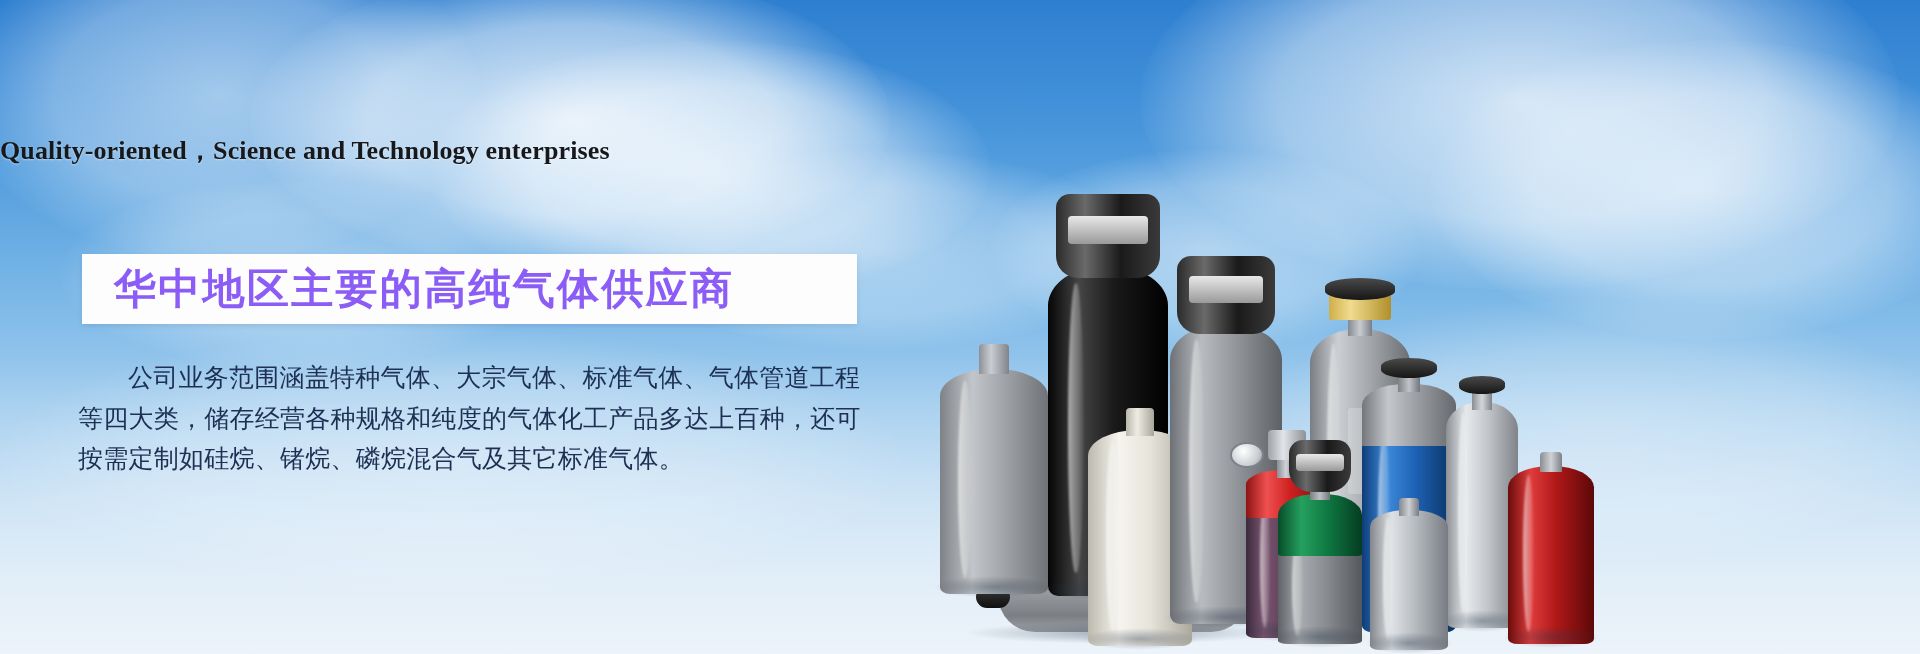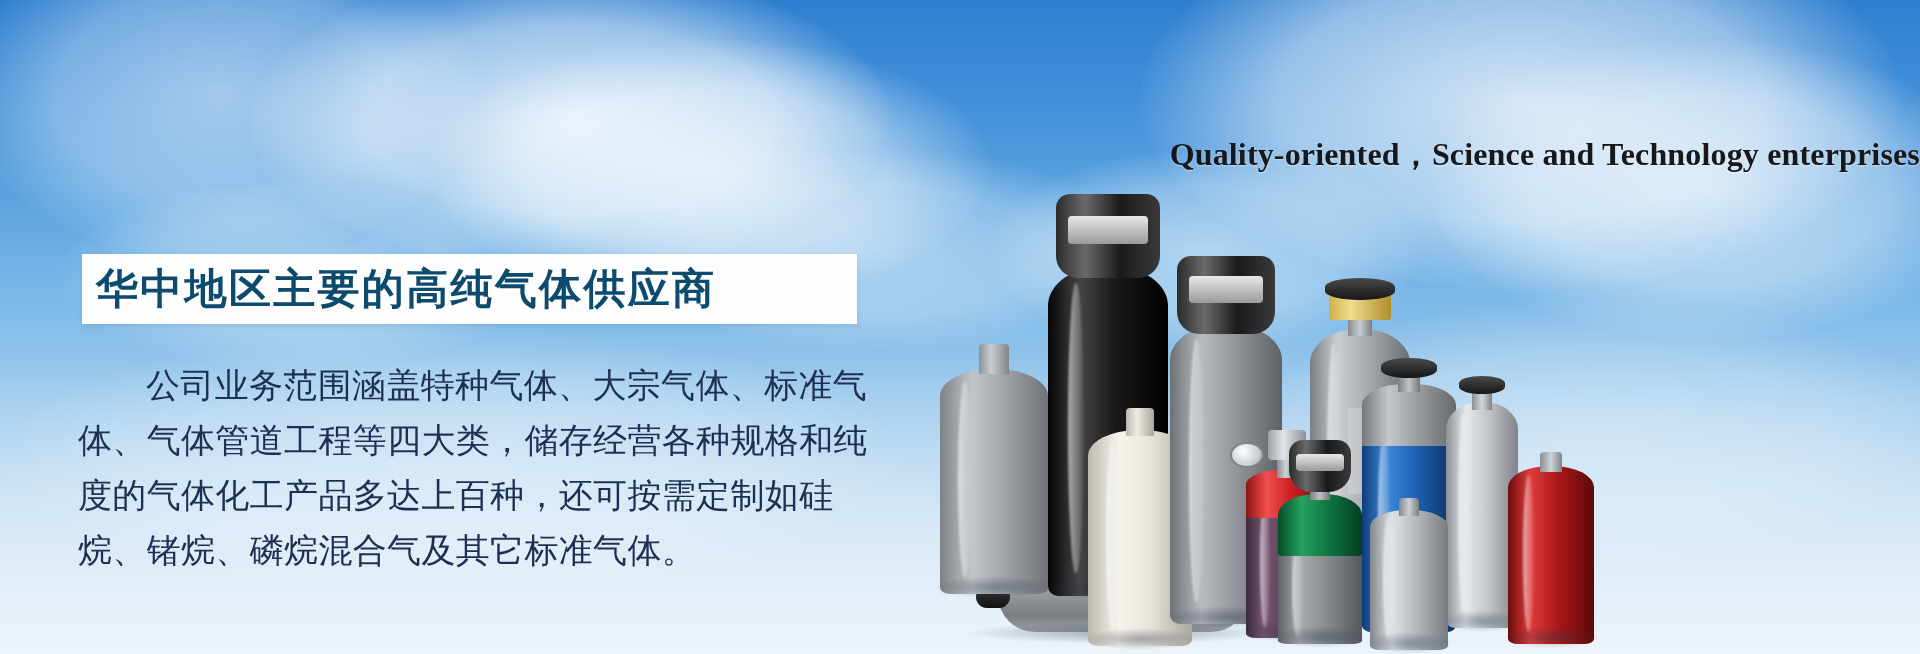--- a/index.html
+++ b/index.html
@@ -65,56 +65,56 @@
        4px 4px 0 #6c7177,
        5px 5px 0 #62676d,
        6px 6px 0 #585d63,
        7px 7px 1px #4e5359,
        8px 9px 7px rgba(20,28,38,.45);
     white-space:nowrap;
   }
 
   #subtitle {
     position:absolute; left:0; right:0; top:133px;
-    text-align:right;
+    text-align:left;
     font-family:"Liberation Serif","DejaVu Serif",serif;
     font-weight:bold;
-    font-size:32px;
+    font-size:26px;
     letter-spacing:.005em;
     color:#16181c;
     text-shadow:0 1px 2px rgba(255,255,255,.45);
     white-space:nowrap;
   }
 
   
   #callout {
     position:absolute;
     left:82px; top:254px;
     width:775px; height:70px;
     background:#fdfdfd;
     display:flex; align-items:center;
     box-shadow:0 2px 5px rgba(30,70,120,.13);
   }
   #callout-text {
     font-family:"DejaVu Sans","Liberation Sans",sans-serif;
     font-weight:bold;
     font-size:42px;
     letter-spacing:.055em;
-    color:#0c4a6e;
-    padding-left:14px;
+    color:#8b5cf6;
+    padding-left:32px;
     white-space:nowrap;
   }
 
   
   #paragraph {
     position:absolute;
     left:78px; top:358px;
     width:790px;
     font-family:"DejaVu Serif","Liberation Serif",serif;
-    font-size:34px;
+    font-size:25px;
     line-height:1.62;
     color:#1d2f52;
     letter-spacing:.01em;
   }
   #paragraph p { text-indent:2em; }
 
   
   #cylinders {
     position:absolute;
     left:930px; top:0; width:990px; height:654px;

